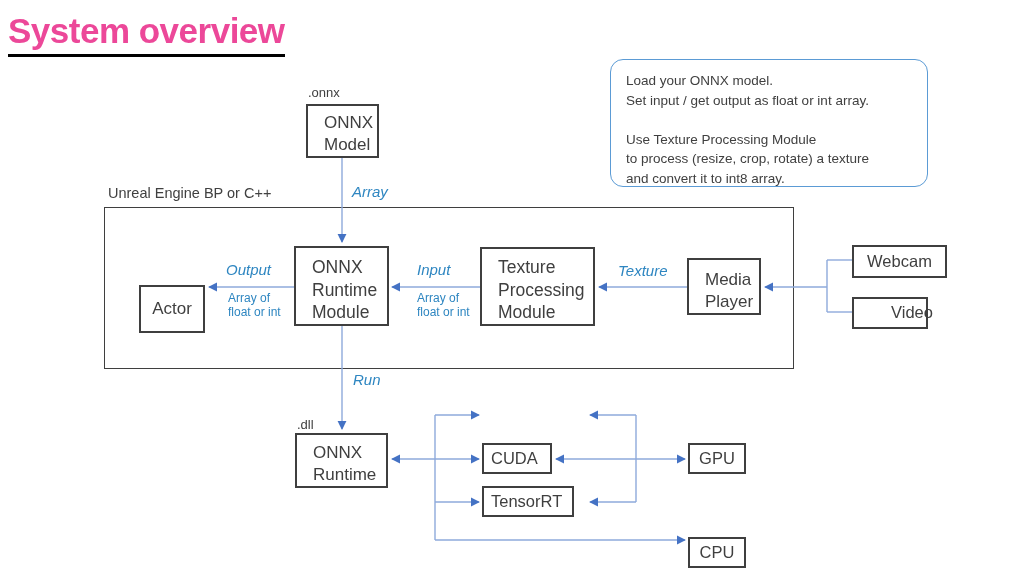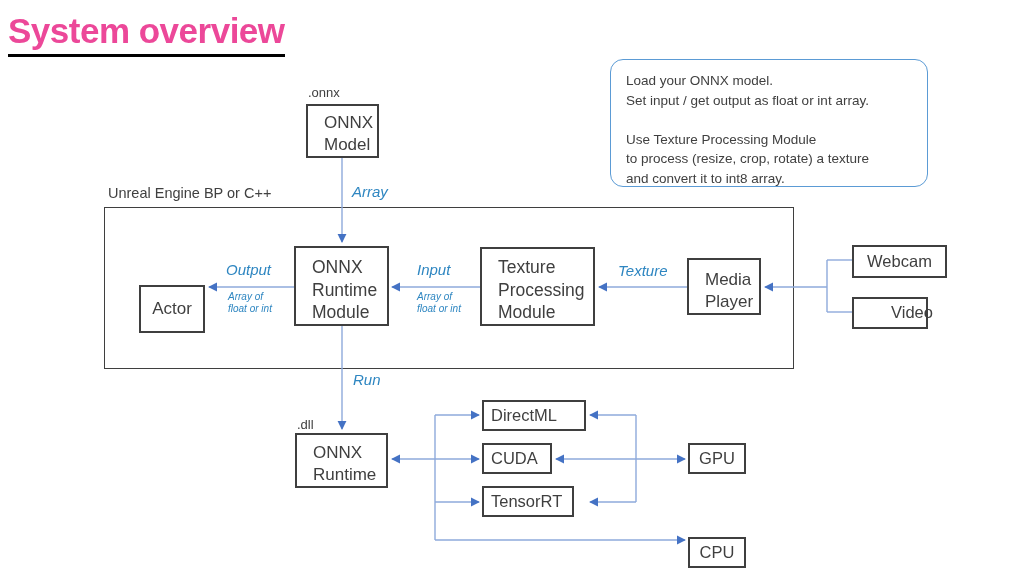--- a/index.html
+++ b/index.html
@@ -41,21 +41,21 @@
     position:absolute;left:108px;top:185px;font-size:14.5px;color:#404040;z-index:3;
   }
   
   .file-label{position:absolute;font-size:13px;color:#404040;z-index:3;}
   
   .flow-label{
     position:absolute;font-style:italic;color:#2e86c1;font-size:15px;
     z-index:4;white-space:nowrap;
   }
   .array-note{
-    position:absolute;font-style:italic;color:#2e86c1;font-size:10px;
+    position:absolute;color:#2e86c1;font-size:12px;
     line-height:1.2;z-index:4;white-space:nowrap;
   }
   
   svg.wires{position:absolute;left:0;top:0;z-index:2;}
   .wire{stroke:#8eaadb;stroke-width:1.4;fill:none;}
 </style>
 </head>
 <body>
 
 <div class="canvas">
@@ -148,23 +148,20 @@
   <div class="box singleline" style="left:852px;top:297px;width:76px;height:32px;padding-left:44px;">
     <span class="bline">Video</span>
   </div>
 
   <div class="file-label" style="left:297px;top:417px;">.dll</div>
   <div class="box multiline" style="left:295px;top:433px;width:93px;height:55px;font-size:17px;">
     <div class="bline">ONNX</div>
     <div class="bline">Runtime</div>
   </div>
 
-  <div class="box leftline" style="left:482px;top:400px;width:104px;height:31px;">
-    <span class="bline">DirectML</span>
-  </div>
   <div class="box leftline" style="left:482px;top:443px;width:70px;height:31px;">
     <span class="bline">CUDA</span>
   </div>
   <div class="box leftline" style="left:482px;top:486px;width:92px;height:31px;">
     <span class="bline">TensorRT</span>
   </div>
 
   <div class="box singleline" style="left:688px;top:443px;width:58px;height:31px;">
     <span class="bline">GPU</span>
   </div>

